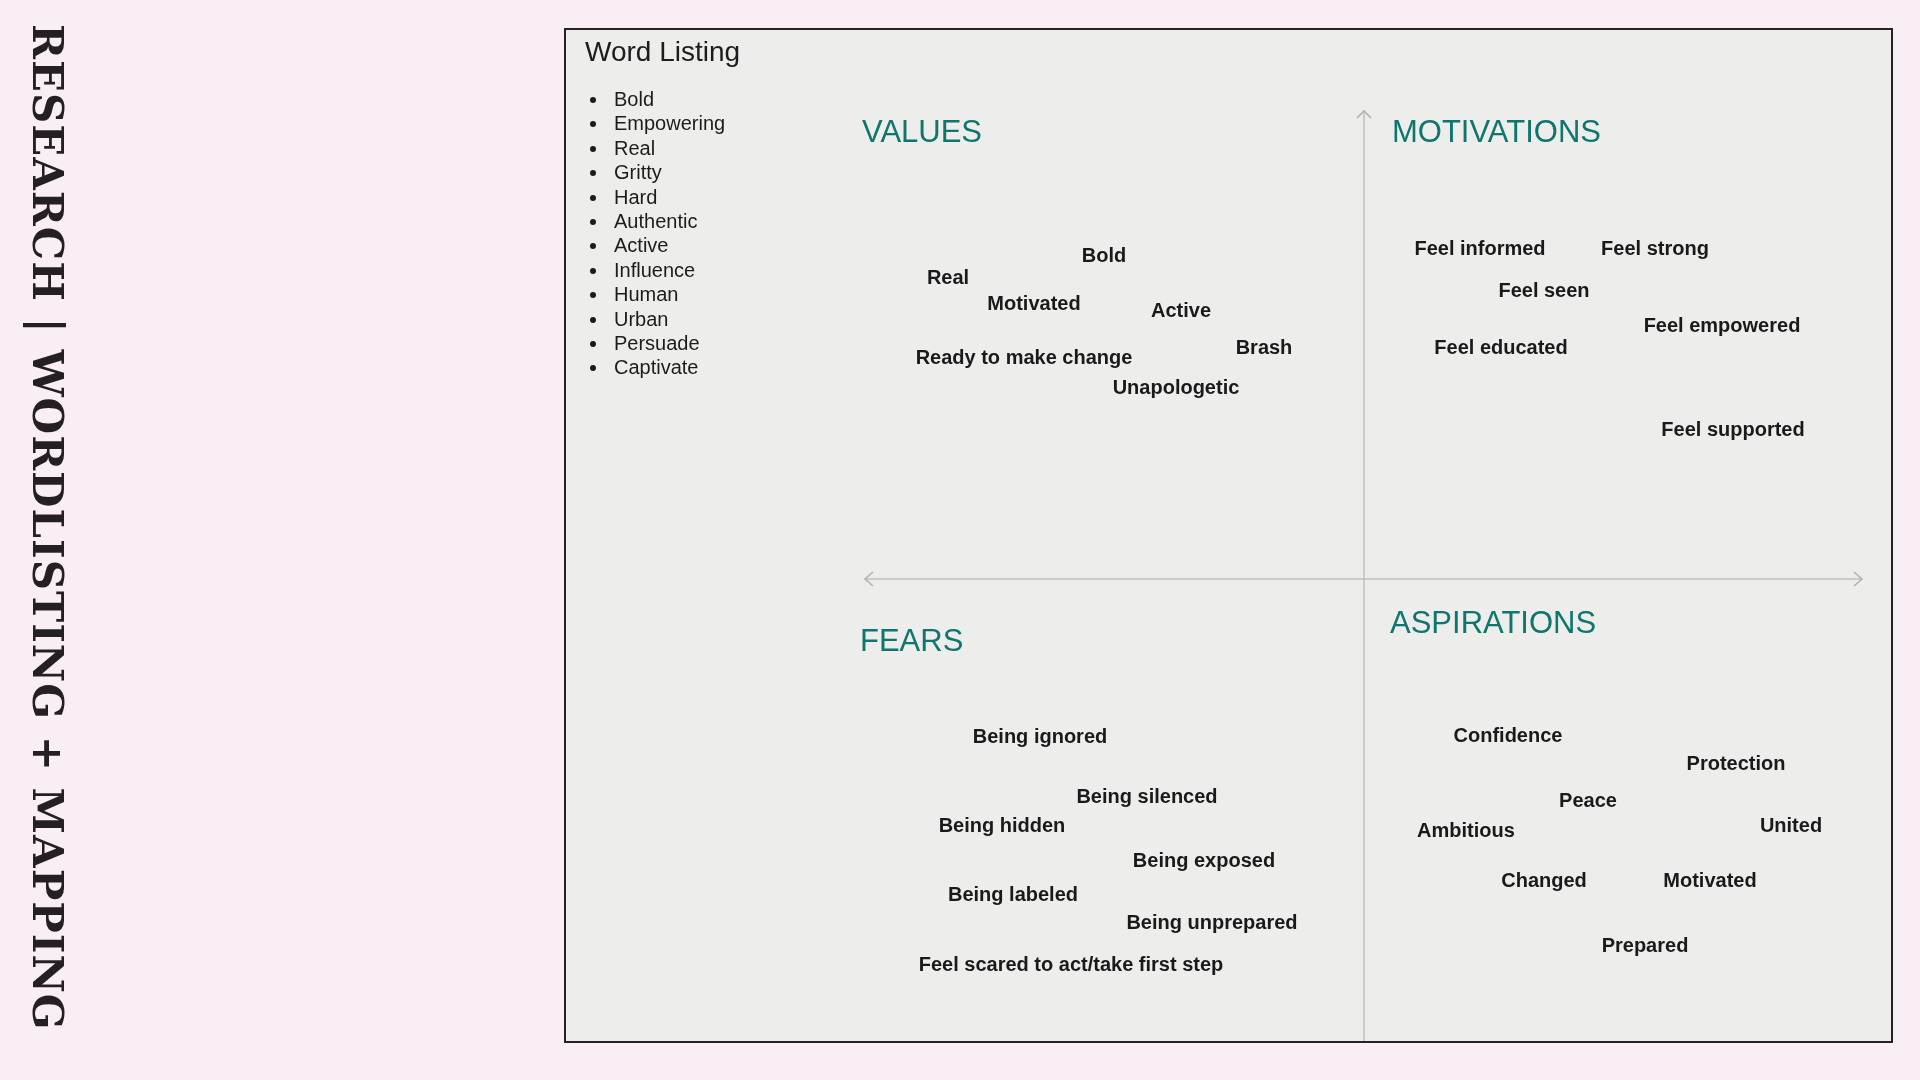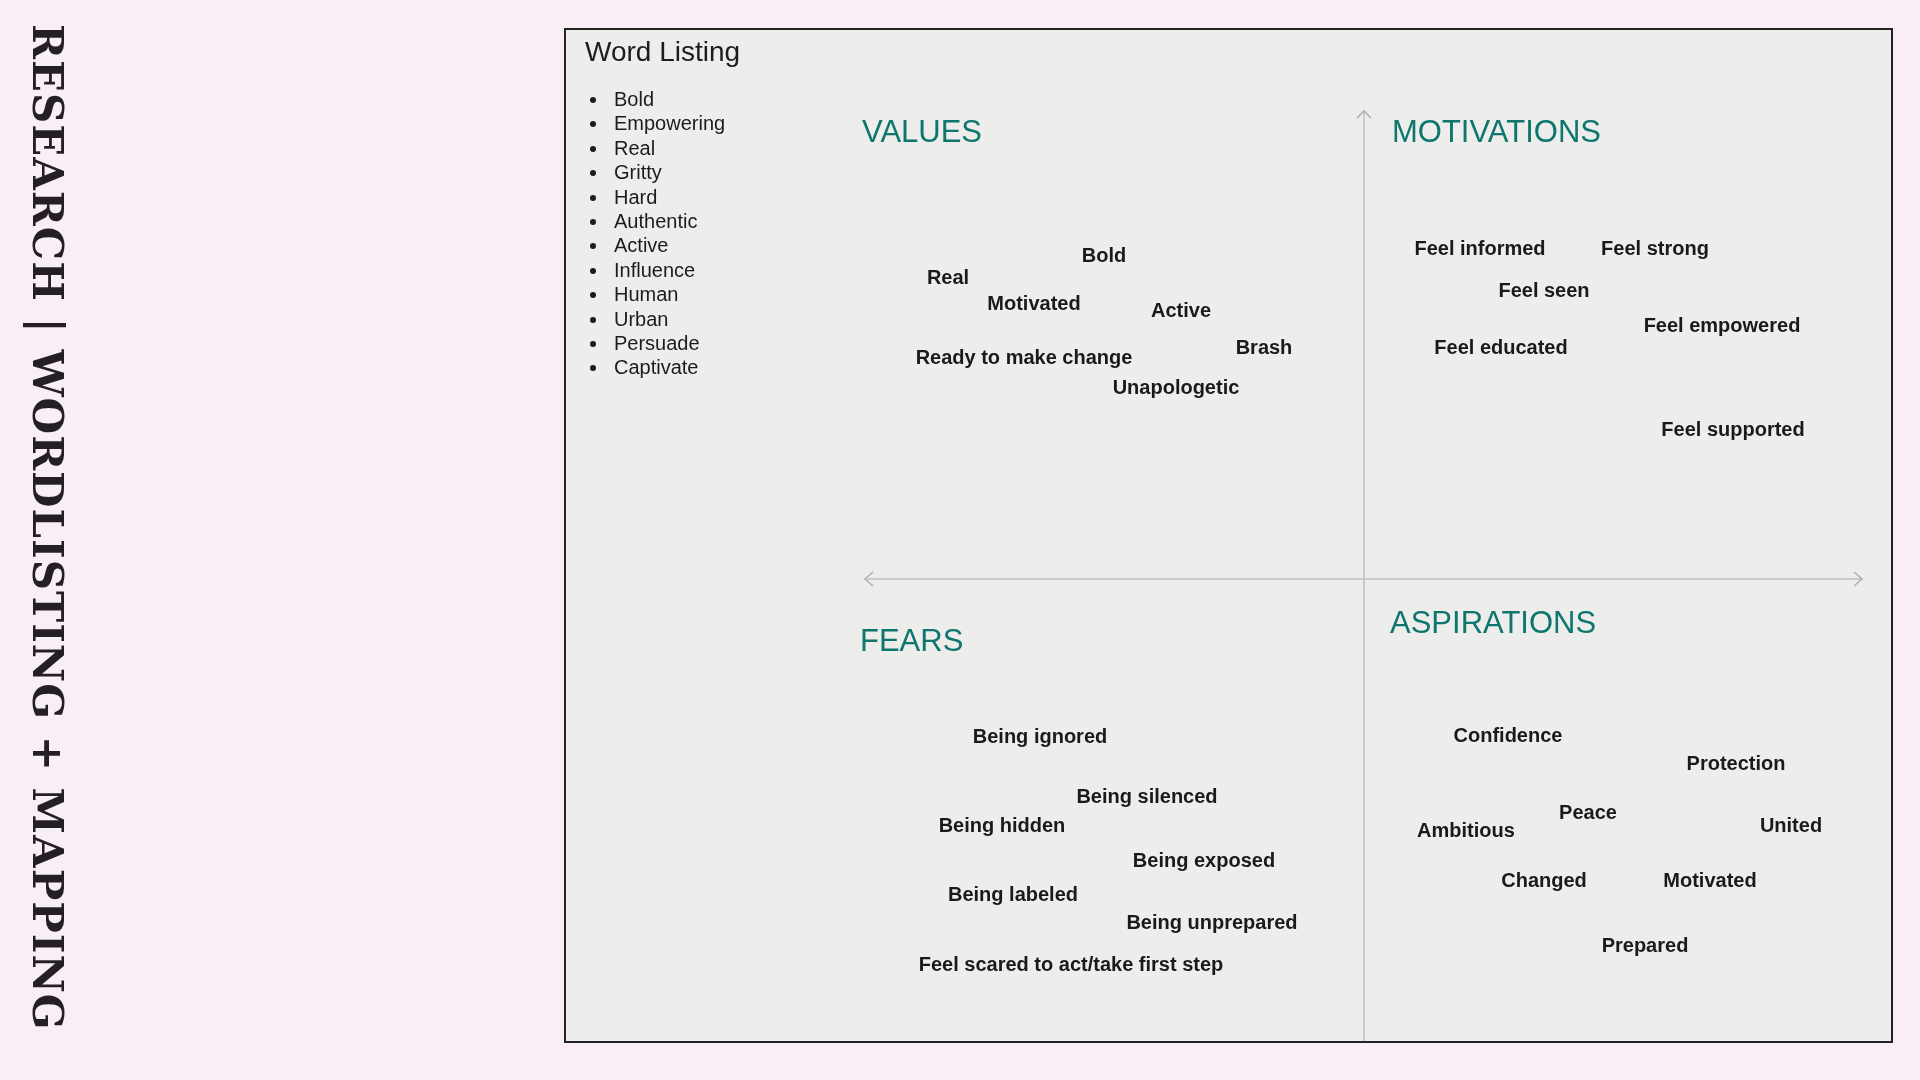--- a/index.html
+++ b/index.html
@@ -111,21 +111,21 @@
       <div class="mapped-word" style="left: 1040px; top: 736px;">Being ignored</div>
       <div class="mapped-word" style="left: 1147px; top: 796px;">Being silenced</div>
       <div class="mapped-word" style="left: 966px; top: 825px; margin-left: 36px;">Being hidden</div>
       <div class="mapped-word" style="left: 1204px; top: 860px;">Being exposed</div>
       <div class="mapped-word" style="left: 1013px; top: 894px;">Being labeled</div>
       <div class="mapped-word" style="left: 1212px; top: 922px;">Being unprepared</div>
       <div class="mapped-word" style="left: 1071px; top: 964px;">Feel scared to act/take first step</div>
       <div class="quad-label" style="left: 1390px; top: 607px;">ASPIRATIONS</div>
       <div class="mapped-word" style="left: 1508px; top: 735px;">Confidence</div>
       <div class="mapped-word" style="left: 1736px; top: 763px;">Protection</div>
-      <div class="mapped-word" style="left: 1588px; top: 800px; margin-top: 12px;">Peace</div>
+      <div class="mapped-word" style="left: 1588px; top: 800px;">Peace</div>
       <div class="mapped-word" style="left: 1791px; top: 825px;">United</div>
       <div class="mapped-word" style="left: 1466px; top: 830px;">Ambitious</div>
       <div class="mapped-word" style="left: 1544px; top: 880px;">Changed</div>
       <div class="mapped-word" style="left: 1710px; top: 880px;">Motivated</div>
       <div class="mapped-word" style="left: 1645px; top: 945px;">Prepared</div>
     </div>
 
 </div>
 
 </body></html>

